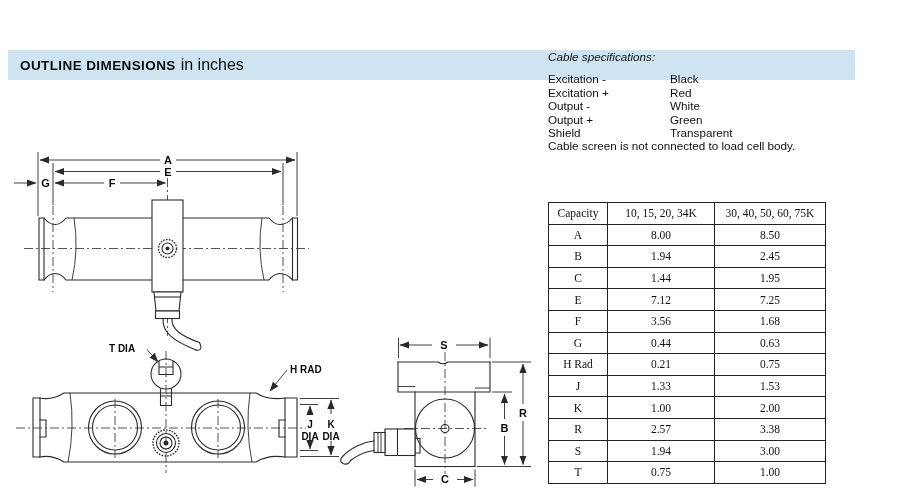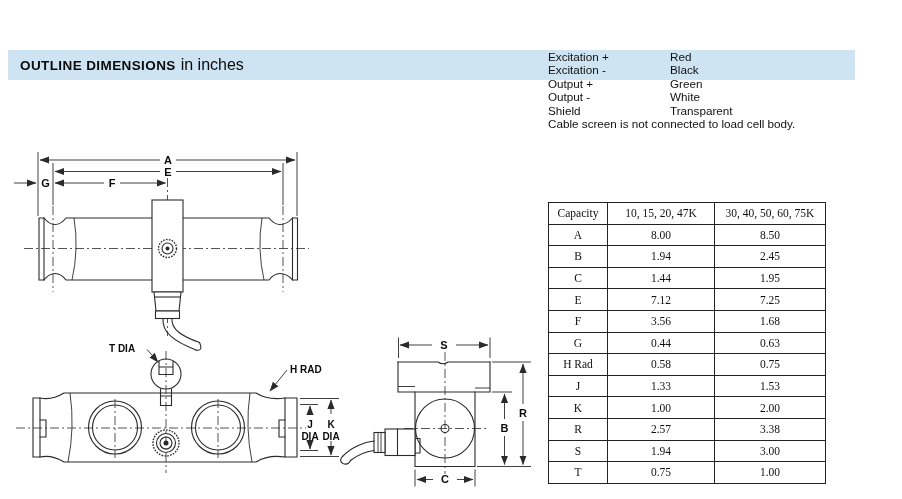--- a/index.html
+++ b/index.html
@@ -179,48 +179,49 @@
       <text class="dim" x="445" y="483">C</text>
     </g>
   </svg>
 
   <div class="title-bar" style="background: rgb(207, 228, 243);">
     <span class="title-main">OUTLINE DIMENSIONS</span>
     <span class="title-suffix">in inches</span>
   </div>
 
   <div class="cable-specs">
+    <p class="cs-heading">Cable specifications:</p>
+    <div class="cs-row">
+      <span class="lbl">Excitation -</span>
+      <span>Black</span>
+    </div>
     <div class="cs-row">
       <span class="lbl">Excitation +</span>
       <span>Red</span>
     </div>
     <div class="cs-row">
-      <span class="lbl">Excitation -</span>
-      <span>Black</span>
+      <span class="lbl">Output -</span>
+      <span>White</span>
     </div>
     <div class="cs-row">
       <span class="lbl">Output +</span>
       <span>Green</span>
-    </div>
-    <div class="cs-row">
-      <span class="lbl">Output -</span>
-      <span>White</span>
     </div>
     <div class="cs-row">
       <span class="lbl">Shield</span>
       <span>Transparent</span>
     </div>
     <div class="cs-note">Cable screen is not connected to load cell body.</div>
   </div>
 
   <table class="dims">
     <tbody>
         <tr>
       <th class="c0">Capacity</th>
-      <th class="c1">10, 15, 20, 47K</th>
+      <th class="c1">10, 15, 20, 34K</th>
       <th class="c2">30, 40, 50, 60, 75K</th>
     </tr>
     <tr>
       <td>A</td>
       <td>8.00</td>
       <td>8.50</td>
     </tr>
     <tr>
       <td>B</td>
       <td>1.94</td>
@@ -241,21 +242,21 @@
       <td>3.56</td>
       <td>1.68</td>
     </tr>
     <tr>
       <td>G</td>
       <td>0.44</td>
       <td>0.63</td>
     </tr>
     <tr>
       <td>H Rad</td>
-      <td>0.58</td>
+      <td>0.21</td>
       <td>0.75</td>
     </tr>
     <tr>
       <td>J</td>
       <td>1.33</td>
       <td>1.53</td>
     </tr>
     <tr>
       <td>K</td>
       <td>1.00</td>

